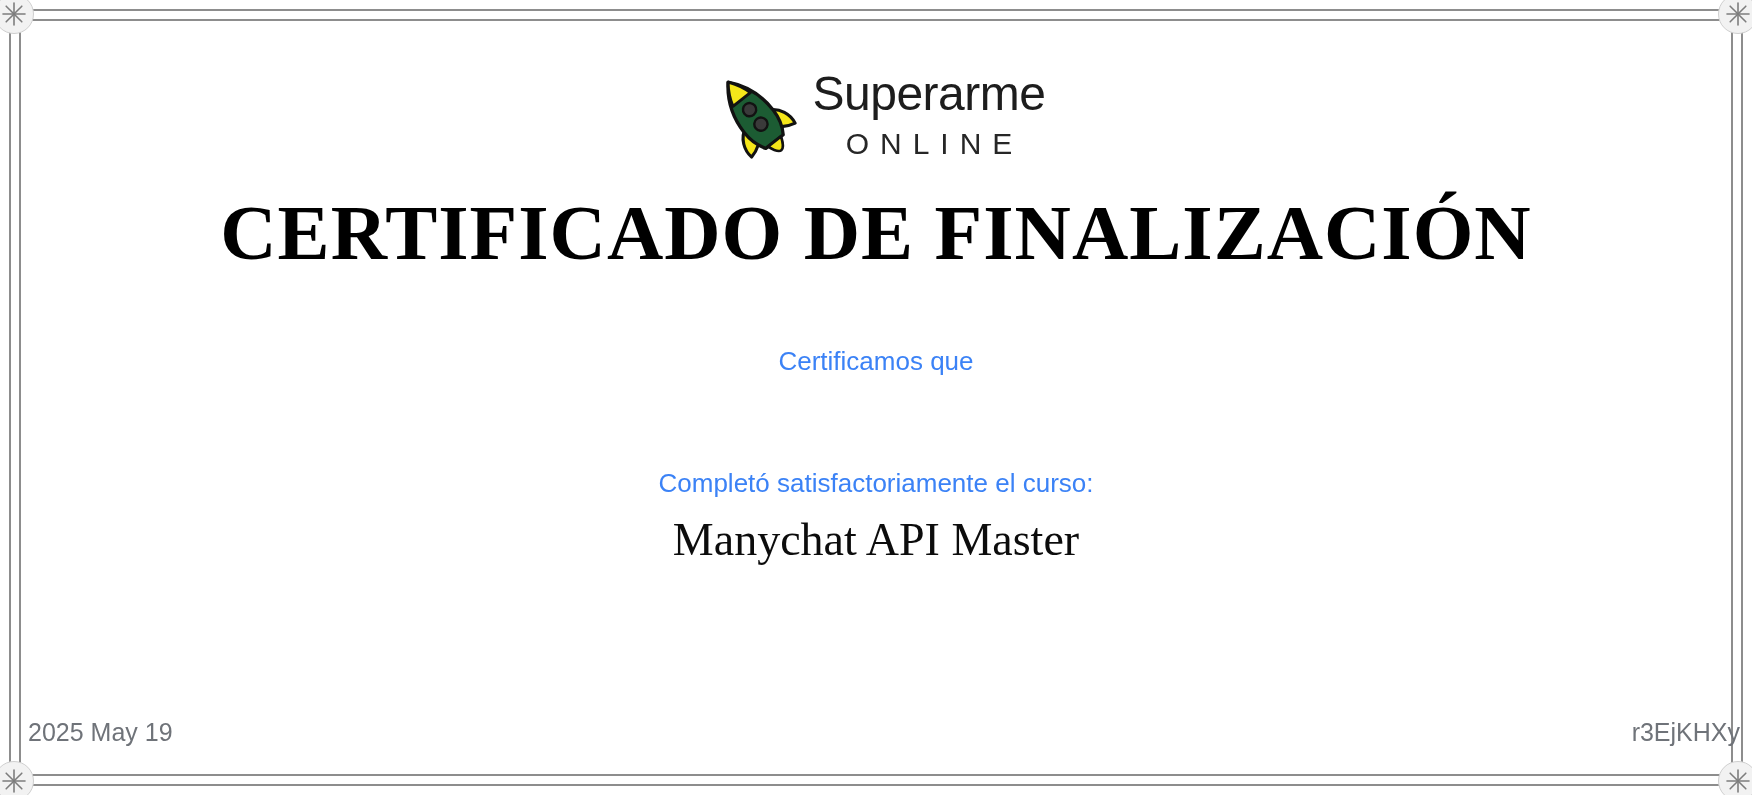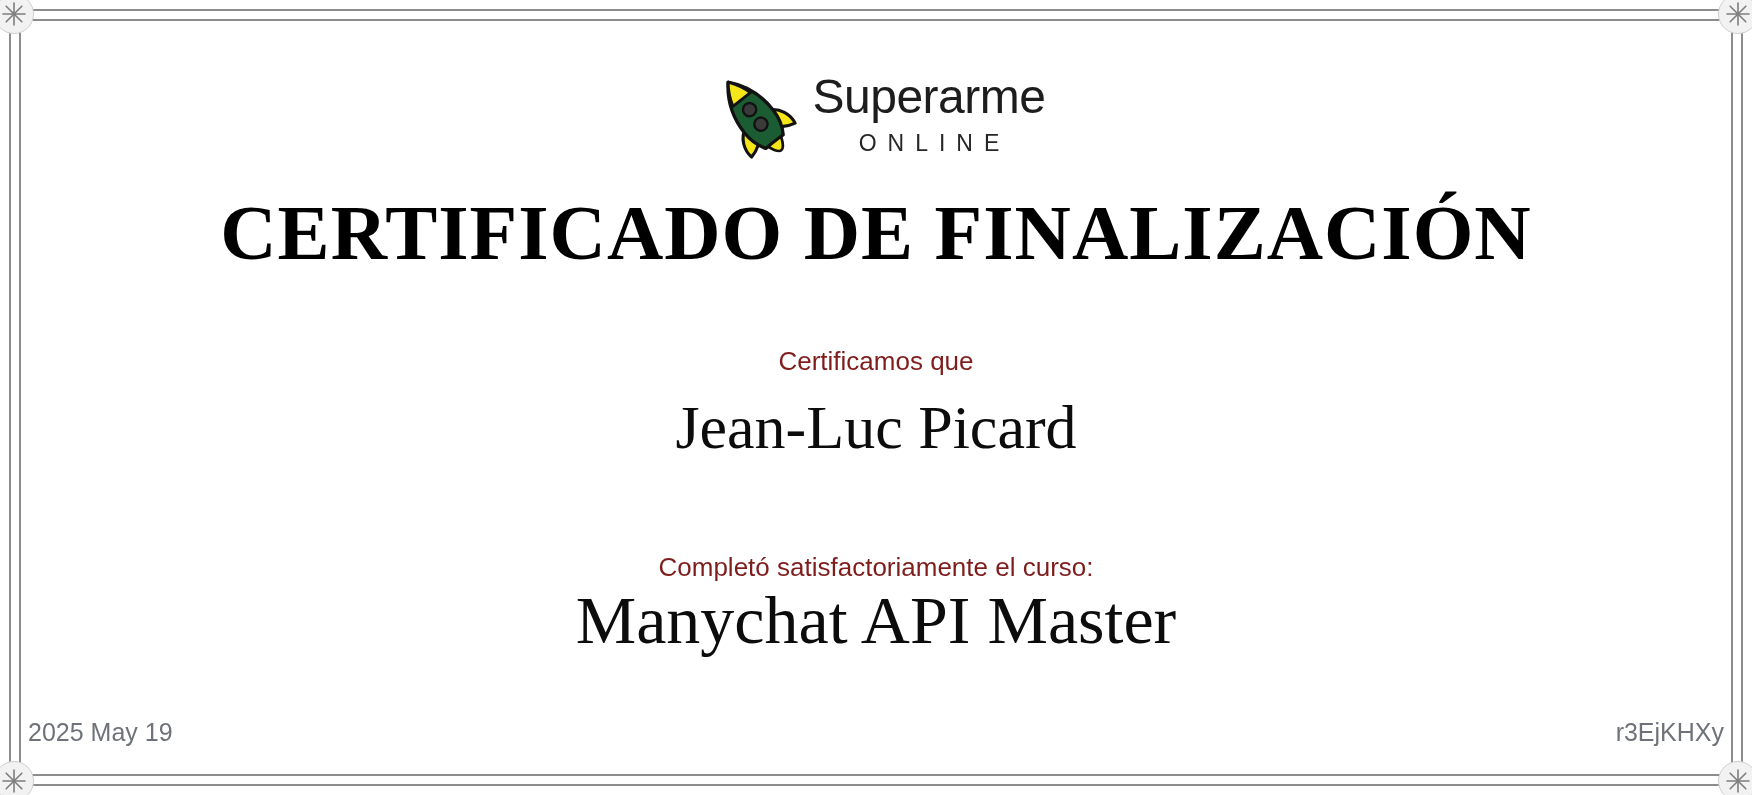--- a/index.html
+++ b/index.html
@@ -82,21 +82,21 @@
   }
   .logo-name {
     font-family: "Liberation Sans", sans-serif;
     font-size: 48px;
     font-weight: 300;
     color: #1d1d1d;
     letter-spacing: -0.5px;
   }
   .logo-sub {
     font-family: "Liberation Sans", sans-serif;
-    font-size: 23px;
+    font-size: 30px;
     font-weight: 300;
     color: #262626;
     letter-spacing: 11px;
     margin-top: 11px;
     margin-left: 11px;
   }
 
   
   .cert-title {
     margin-top: 32px;
@@ -108,50 +108,50 @@
     text-align: left;
     line-height: 1.05;
     white-space: nowrap;
   }
 
   
   .label-line {
     font-family: "Liberation Sans", sans-serif;
     font-size: 26px;
     font-weight: 400;
-    color: #7f1d1d;
+    color: #3b82f6;
     text-align: center;
   }
   .label-certifies { margin-top: 72px; }
   .label-course    { margin-top: 91px; }
 
   .value-name {
     margin-top: 16px;
     font-family: "Liberation Serif", serif;
     font-size: 62px;
     font-weight: 400;
     color: #0c0c0c;
     text-align: center;
     line-height: 1.1;
   }
   .value-course {
-    margin-top: 0;
+    margin-top: 16px;
     font-family: "Liberation Serif", serif;
-    font-size: 68px;
+    font-size: 46px;
     font-weight: 400;
     color: #0c0c0c;
     text-align: center;
     line-height: 1.1;
   }
 
   
   .footer {
     position: absolute;
     left: 28px;
-    right: 28px;
+    right: 12px;
     bottom: 48px;
     display: flex;
     justify-content: space-between;
     align-items: flex-end;
   }
   .footer-text {
     font-family: "Liberation Sans", sans-serif;
     font-size: 25px;
     font-weight: 400;
     color: #6f7379;
@@ -248,21 +248,20 @@
       </span>
       <span class="logo-wordmark">
         <span class="logo-name">Superarme</span>
         <span class="logo-sub">ONLINE</span>
       </span>
     </div>
 
     <div class="cert-title">CERTIFICADO DE FINALIZACIÓN</div>
 
     <div class="label-line label-certifies">Certificamos que</div>
-    <div class="value-name">Jean-Luc Picard</div>
 
     <div class="label-line label-course">Completó satisfactoriamente el curso:</div>
     <div class="value-course">Manychat API Master</div>
 
   </div>
 
   <div class="footer">
     <span class="footer-text">2025 May 19</span>
     <span class="footer-text">r3EjKHXy</span>
   </div>

